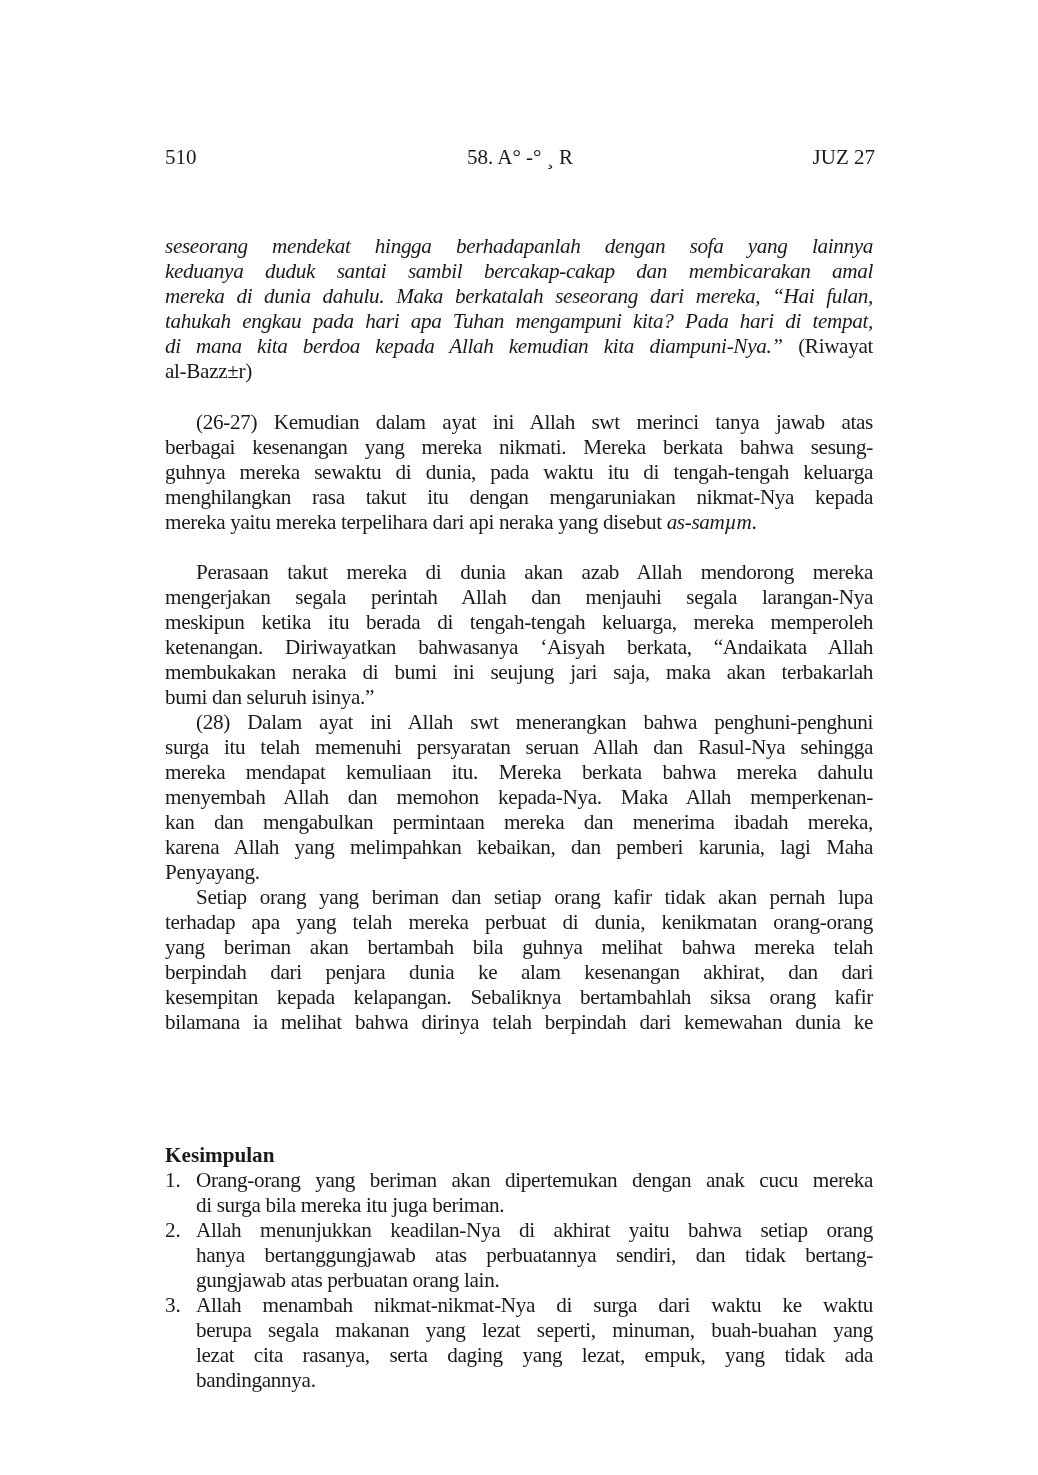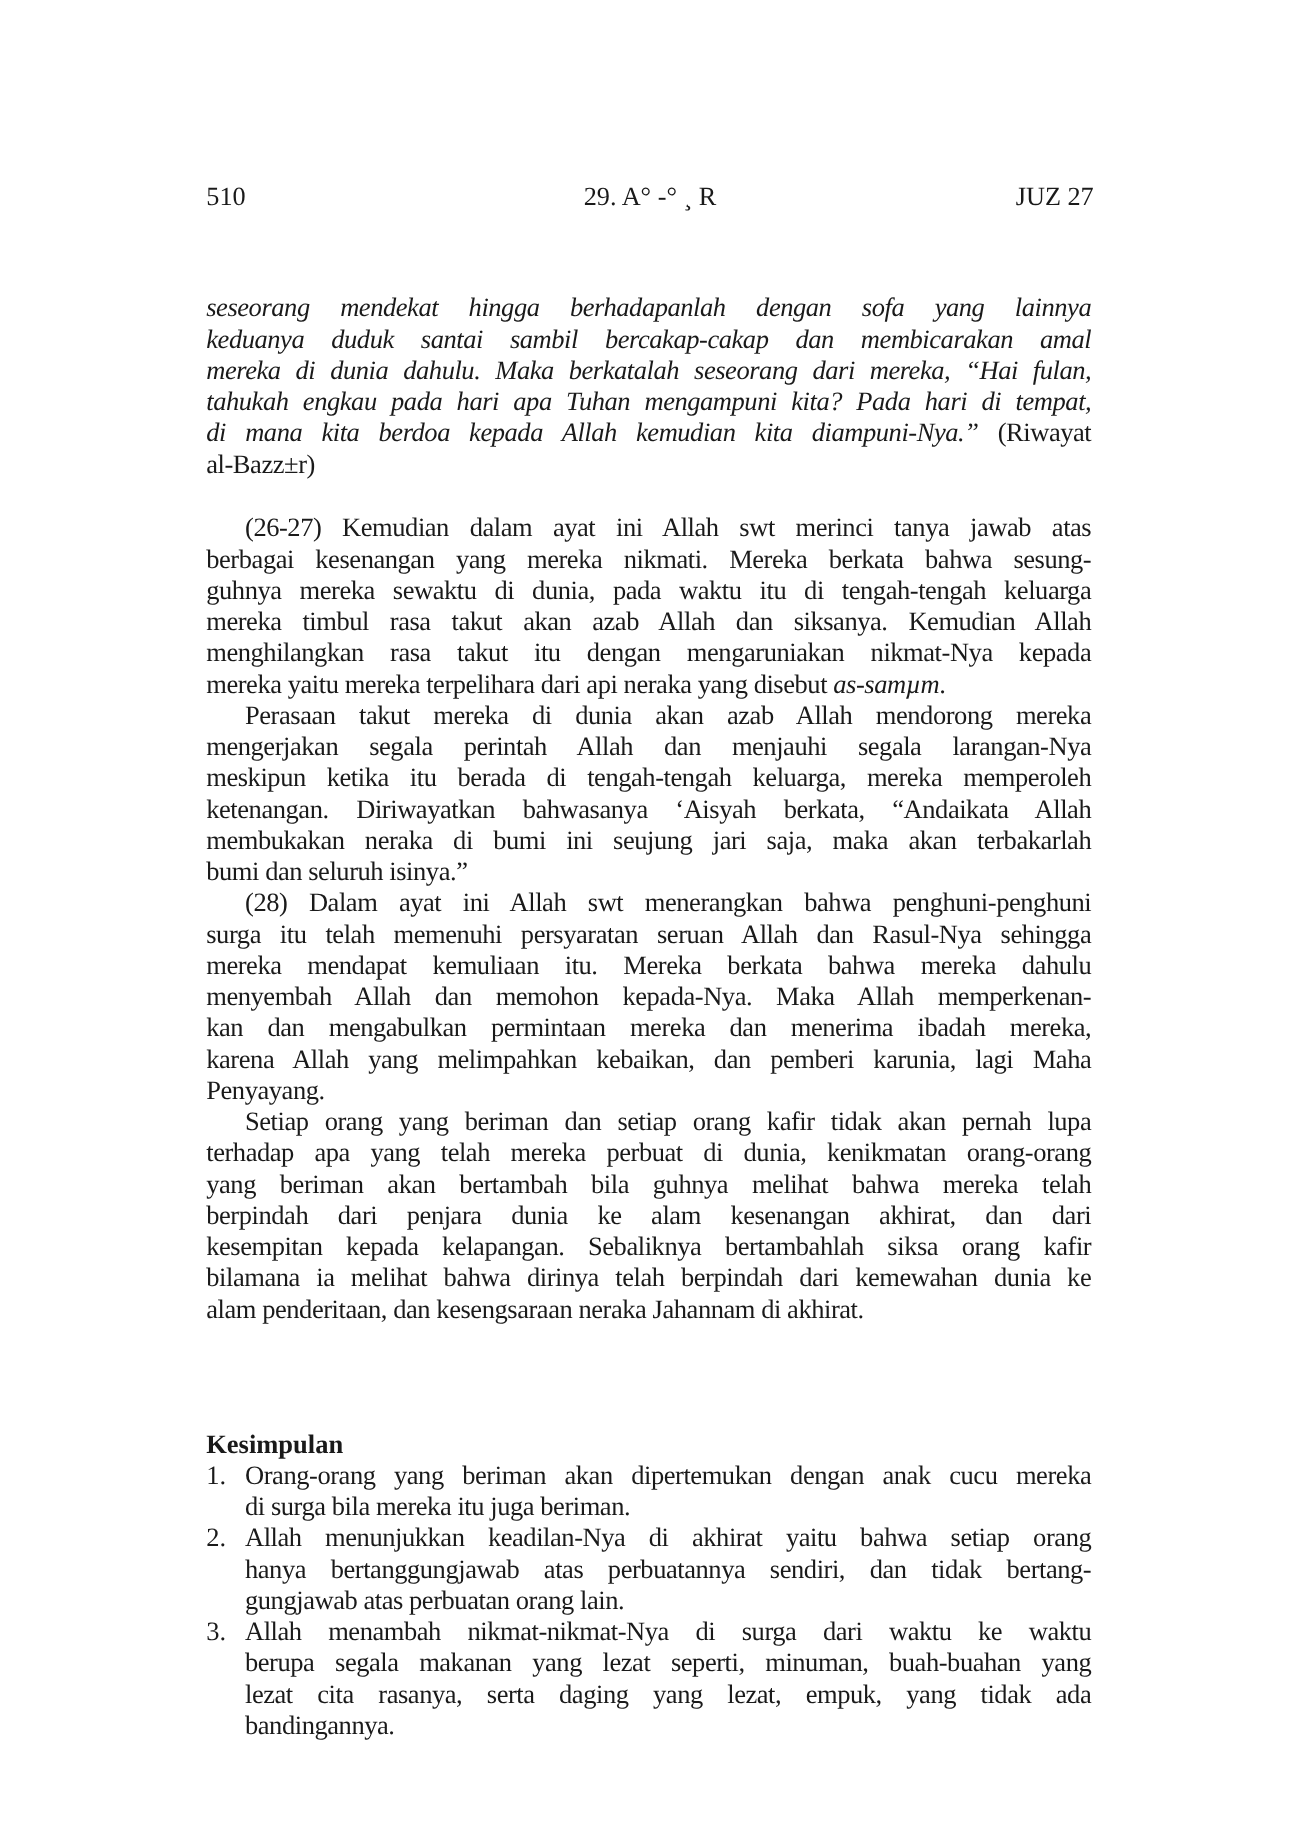--- a/index.html
+++ b/index.html
@@ -18,38 +18,37 @@
   .indent { padding-left: 31px; }
   .heading { font-weight: bold; height: 25px; line-height: 25px; }
   .li { position: relative; padding-left: 31px; }
   .li .num { position: absolute; left: 0; top: 0; }
 </style>
 </head>
 <body>
 
 <div class="header">
   <span class="pg">510</span>
-  <span class="ch">29. A° -° ¸ R</span>
+  <span class="ch">58. A° -° ¸ R</span>
   <span class="juz">JUZ 27</span>
 </div>
 
 <div class="body" style="top:234px;">
   <span class="line it">seseorang mendekat hingga berhadapanlah dengan sofa yang lainnya</span>
   <span class="line it">keduanya duduk santai sambil bercakap-cakap dan membicarakan amal</span>
   <span class="line it">mereka di dunia dahulu. Maka berkatalah seseorang dari mereka, “Hai fulan,</span>
   <span class="line it">tahukah engkau pada hari apa Tuhan mengampuni kita? Pada hari di tempat,</span>
   <span class="line"><span class="it">di mana kita berdoa kepada Allah kemudian kita diampuni-Nya.”</span><span> (Riwayat</span></span>
   <span class="line last">al-Bazz±r)</span>
 </div>
 
 <div class="body" style="top:410px;">
   <span class="line indent">(26-27) Kemudian dalam ayat ini Allah swt merinci tanya jawab atas</span>
   <span class="line">berbagai kesenangan yang mereka nikmati. Mereka berkata bahwa sesung-</span>
   <span class="line">guhnya mereka sewaktu di dunia, pada waktu itu di tengah-tengah keluarga</span>
-  <span class="line">mereka timbul rasa takut akan azab Allah dan siksanya. Kemudian Allah</span>
   <span class="line">menghilangkan rasa takut itu dengan mengaruniakan nikmat-Nya kepada</span>
   <span class="line last"><span>mereka yaitu mereka terpelihara dari api neraka yang disebut </span><span class="it">as-samµm</span><span>.</span></span>
 </div>
 
 <div class="body" style="top:560px;">
   <span class="line indent">Perasaan takut mereka di dunia akan azab Allah mendorong mereka</span>
   <span class="line">mengerjakan segala perintah Allah dan menjauhi segala larangan-Nya</span>
   <span class="line">meskipun ketika itu berada di tengah-tengah keluarga, mereka memperoleh</span>
   <span class="line">ketenangan. Diriwayatkan bahwasanya ‘Aisyah berkata, “Andaikata Allah</span>
   <span class="line">membukakan neraka di bumi ini seujung jari saja, maka akan terbakarlah</span>
@@ -66,21 +65,20 @@
   <span class="line last">Penyayang.</span>
 </div>
 
 <div class="body" style="top:885px;">
   <span class="line indent">Setiap orang yang beriman dan setiap orang kafir tidak akan pernah lupa</span>
   <span class="line">terhadap apa yang telah mereka perbuat di dunia, kenikmatan orang-orang</span>
   <span class="line">yang beriman akan bertambah bila guhnya melihat bahwa mereka telah</span>
   <span class="line">berpindah dari penjara dunia ke alam kesenangan akhirat, dan dari</span>
   <span class="line">kesempitan kepada kelapangan. Sebaliknya bertambahlah siksa orang kafir</span>
   <span class="line">bilamana ia melihat bahwa dirinya telah berpindah dari kemewahan dunia ke</span>
-  <span class="line last">alam penderitaan, dan kesengsaraan neraka Jahannam di akhirat.</span>
 </div>
 
 <div class="body" style="top:1143px;">
   <div class="heading">Kesimpulan</div>
 
   <div class="li">
     <span class="num">1.</span>
     <span class="line">Orang-orang yang beriman akan dipertemukan dengan anak cucu mereka</span>
     <span class="line last">di surga bila mereka itu juga beriman.</span>
   </div>

